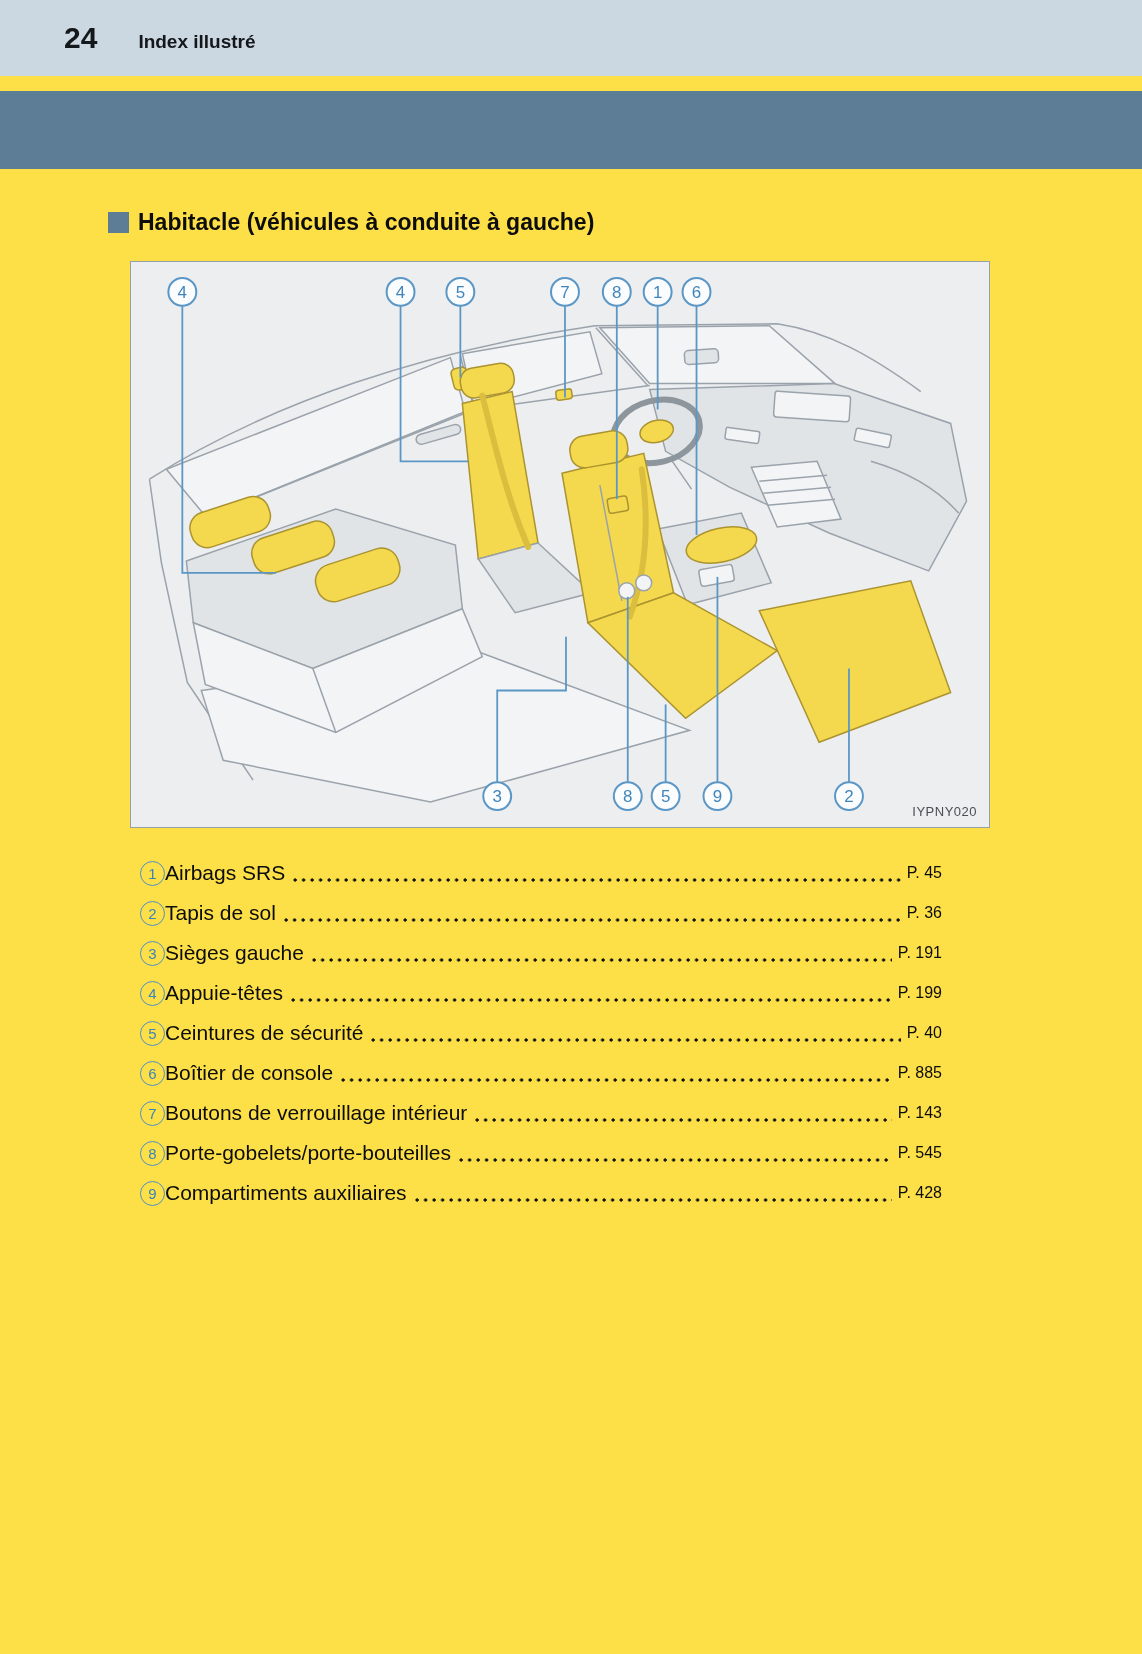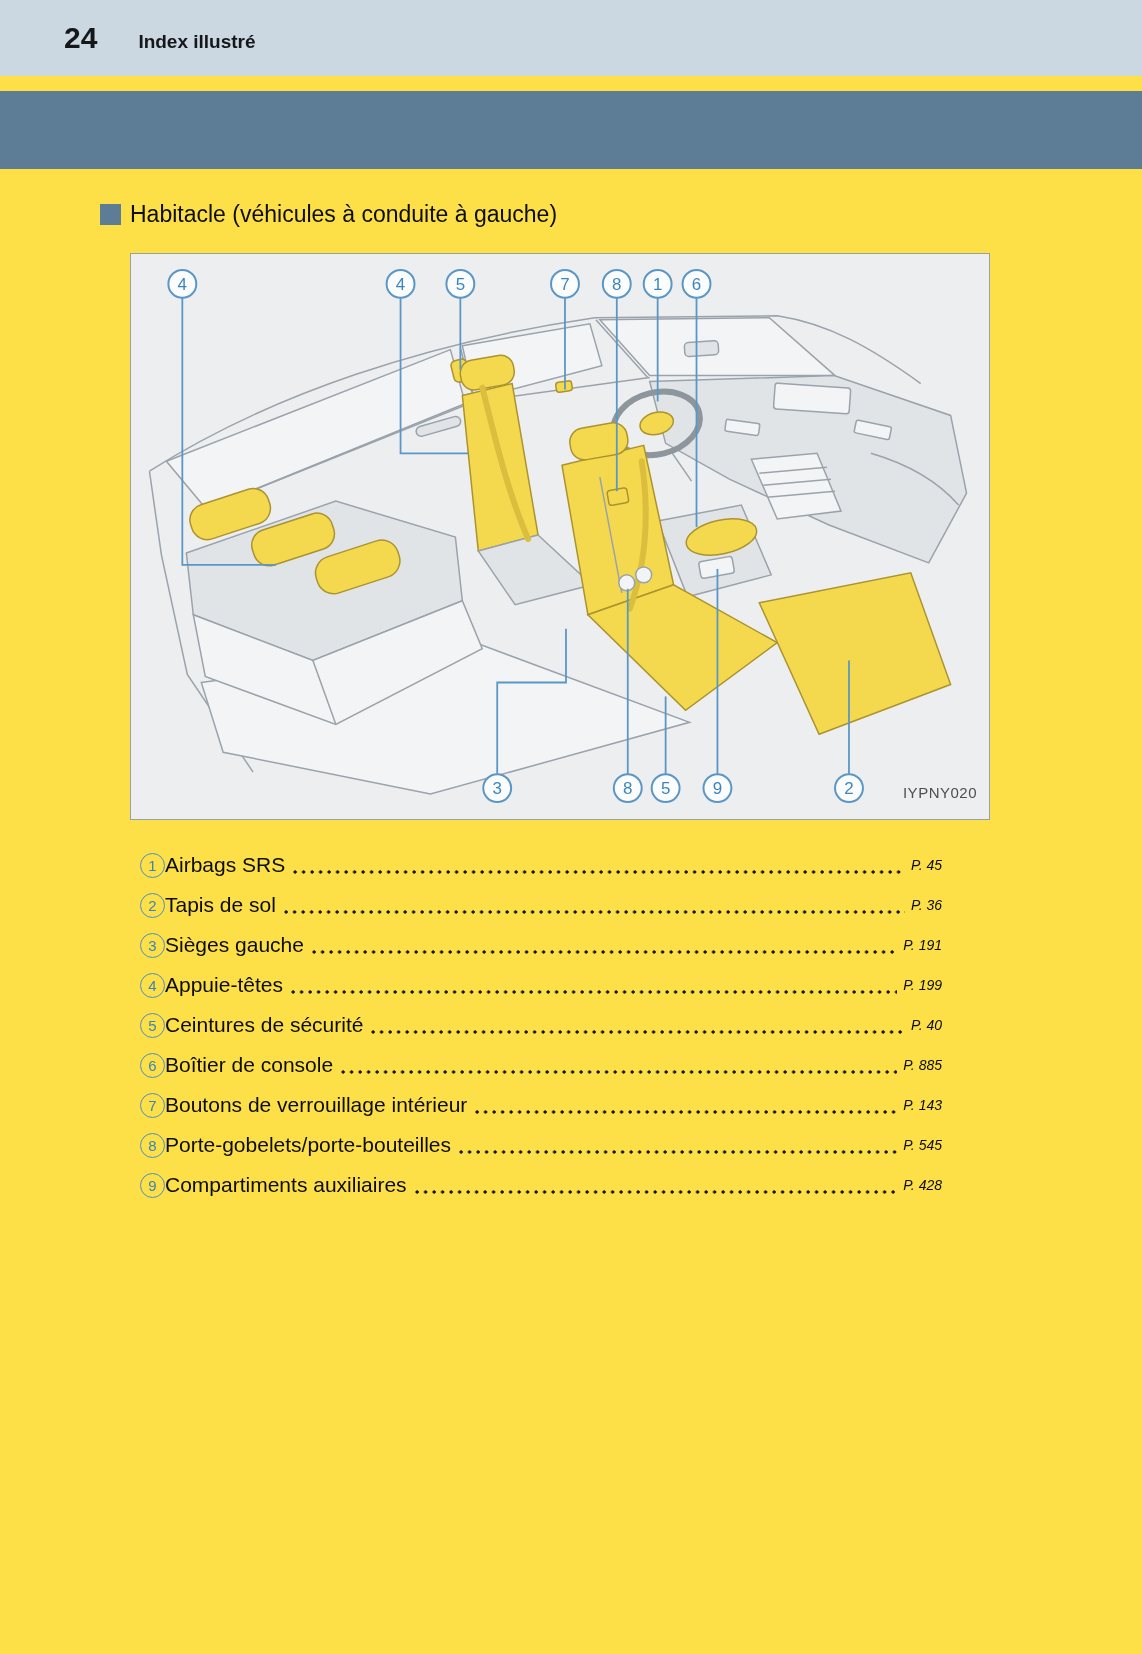--- a/index.html
+++ b/index.html
@@ -9,27 +9,27 @@
   .page { position: relative; width: 1142px; height: 1654px; background: #fde047; overflow: hidden; }
 
   
   .band-light { height: 76px; background: #ccd8e1; display: flex; align-items: baseline; padding-left: 64px; }
   .page-num { font-size: 30px; font-weight: bold; line-height: 76px; color: #15181a; }
   .header-title { font-size: 19px; font-weight: bold; line-height: 76px; margin-left: 41px; color: #15181a; }
   .band-dark { height: 78px; margin-top: 15px; background: #5d7d96; }
 
   
   .content { padding: 32px 0 0 100px; }
-  .section-heading { display: flex; align-items: center; margin: 0; font-size: 23px; font-weight: normal; color: #0d0d0d; }
+  .section-heading { display: flex; align-items: center; margin: 8px; font-size: 23px; font-weight: bold; color: #0d0d0d; }
   .bullet { width: 21px; height: 21px; background: #5d7d96; margin-right: 9px; flex: 0 0 auto; }
 
   
   .figure-box { position: relative; width: 860px; height: 567px; margin: 25px 0 0 30px; border: 1px solid #97a0a7; background: #edeef0; }
   .figure-box svg { display: block; width: 100%; height: 100%; }
-  .fig-code { position: absolute; right: 12px; bottom: 18px; font-size: 15px; letter-spacing: .5px; color: #4a4f54; }
+  .fig-code { position: absolute; right: 12px; bottom: 8px; font-size: 13px; letter-spacing: .5px; color: #4a4f54; }
 
   
   .ln   { stroke: #9aa3ab; fill: none; stroke-width: 1.5; }
   .fill-l { fill: #f3f4f6; stroke: #9aa3ab; stroke-width: 1.5; }
   .fill-m { fill: #e1e4e7; stroke: #9aa3ab; stroke-width: 1.5; }
   .yl   { fill: #f4d94e; stroke: #ab932f; stroke-width: 1.5; }
   .belt { stroke: #dcbe3e; stroke-width: 6; fill: none; stroke-linecap: round; }
   .wheel { fill: none; stroke: #8d969d; stroke-width: 6; }
   .co-line { stroke: #5b97c6; stroke-width: 1.8; fill: none; }
   .co-circ { fill: #fbfcfd; stroke: #5b97c6; stroke-width: 2; }
@@ -38,21 +38,21 @@
   
   .index-list { list-style: none; margin: 25px 0 0 40px; padding: 0; width: 802px; }
   .index-row { display: flex; align-items: center; height: 40px; }
   .num-circle { width: 25px; height: 25px; border: 1.7px solid #4e90c2; border-radius: 50%;
                 color: #3c84b8; font-size: 15px; display: flex; align-items: center; justify-content: center;
                 flex: 0 0 auto; }
   .item-label { font-size: 21px; white-space: nowrap; color: #0c0c0c; }
   .leader { flex: 1; align-self: flex-end; height: 4px; margin: 0 6px 11px 8px;
             background-image: radial-gradient(circle at 2px 2px, #161616 1.5px, transparent 1.7px);
             background-size: 8.5px 4px; background-repeat: repeat-x; }
-  .item-page { font-size: 14px; white-space: nowrap; color: #0c0c0c; font-style: italic; }
+  .item-page { font-size: 16px; white-space: nowrap; color: #0c0c0c; }
 </style>
 </head>
 <body>
 
 <div class="page">
 
   <header class="band-light">
     <span class="page-num">24</span>
     <span class="header-title">Index illustré</span>
   </header>

